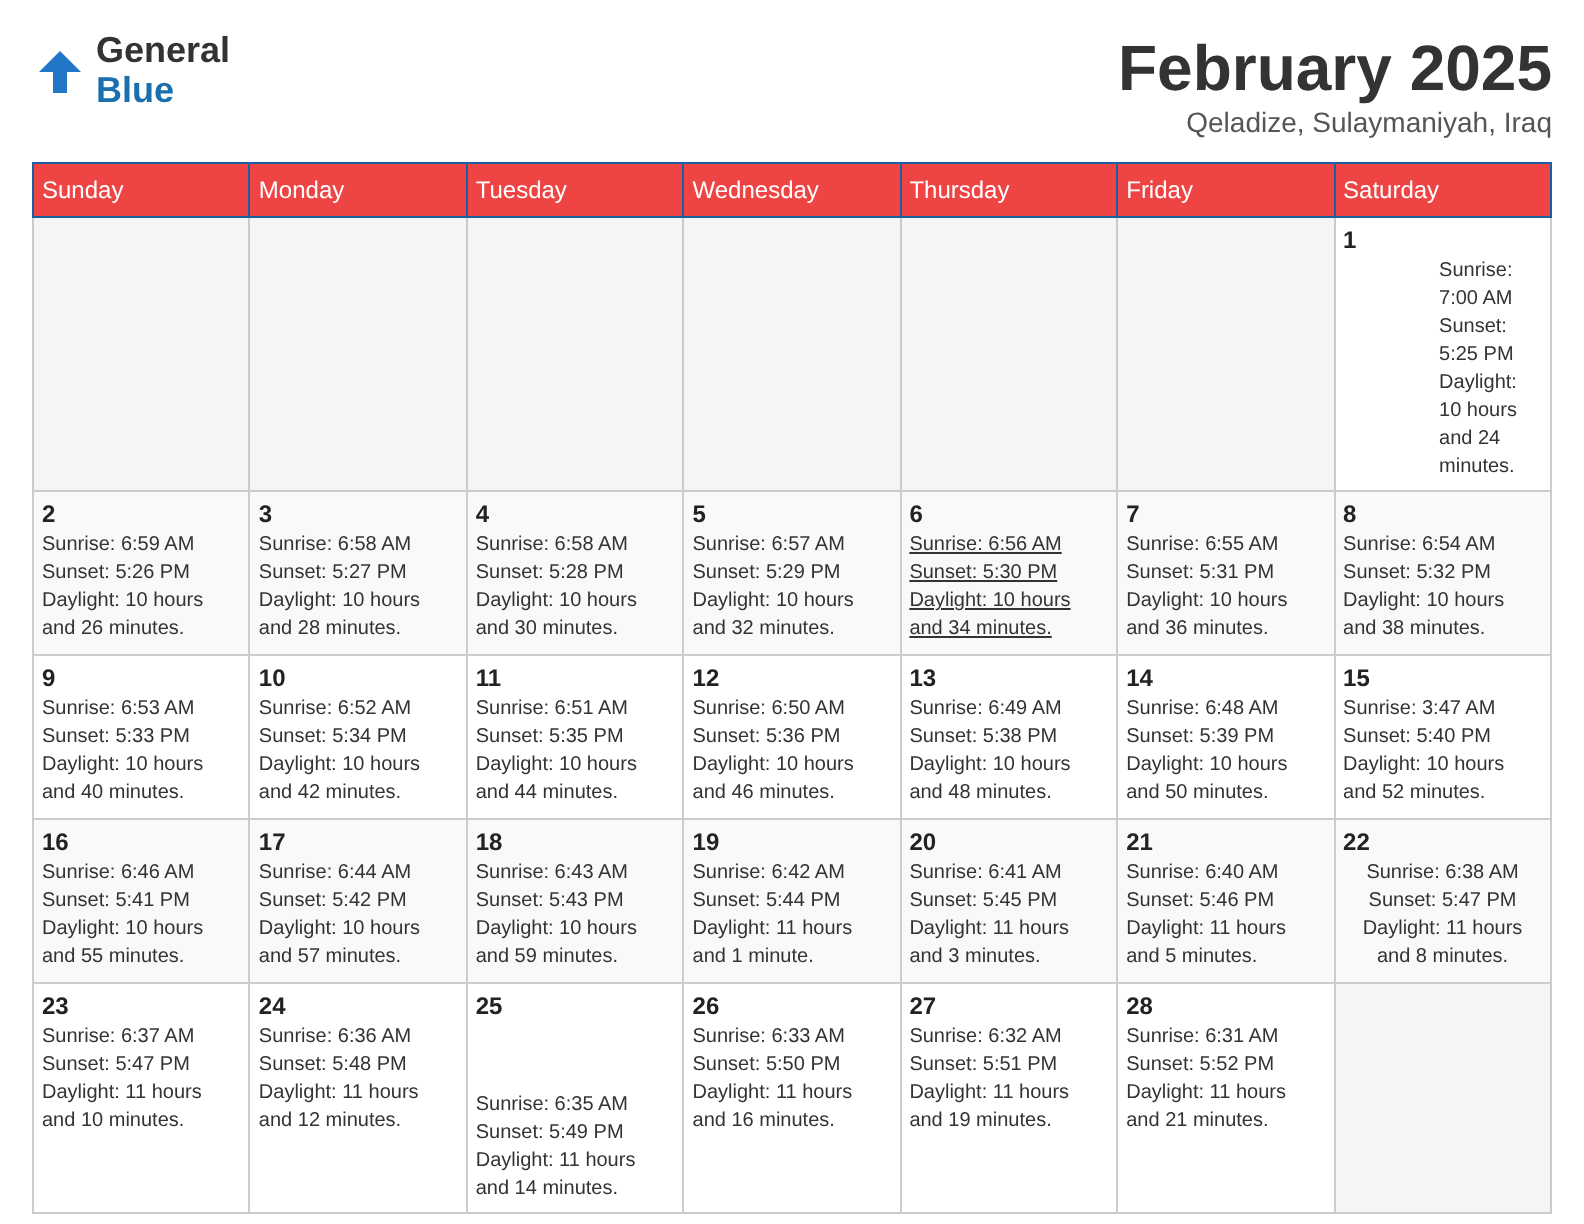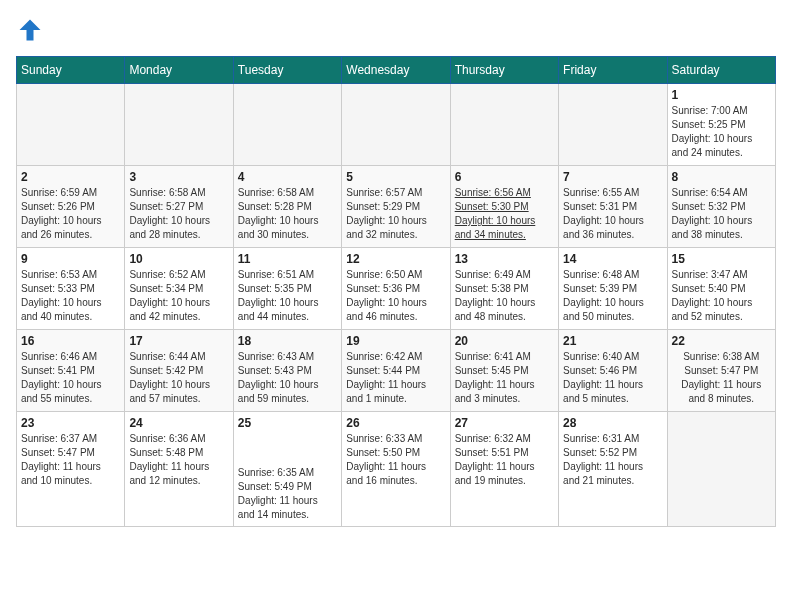--- a/index.html
+++ b/index.html
@@ -43,21 +43,21 @@
     .location {
       font-size: 14px;
       color: #555;
     }
     table {
       width: 100%;
       border-collapse: collapse;
       font-size: 11px;
     }
     thead tr {
-      background-color: #0f766e;
+      background-color: #ef4444;
       color: #fff;
     }
     thead th {
       padding: 6px 4px;
       text-align: left;
       font-size: 12px;
       font-weight: normal;
       border: 1px solid #1a5fa0;
     }
     tbody td {
@@ -87,20 +87,28 @@
     }
   </style>
 </head>
 <body>
 
 <div class="header">
   <div class="logo">
     <svg class="logo-icon" viewBox="0 0 32 32">
       <polygon points="16,4 28,16 20,16 20,28 12,28 12,16 4,16" fill="#2176c7"></polygon>
     </svg>
+    <div class="logo-text">
+      <span class="logo-general">General</span><br>
+      <span class="logo-blue">Blue</span>
+    </div>
+  </div>
+  <div class="title-block">
+    <div class="month-year">February 2025</div>
+    <div class="location">Qeladize, Sulaymaniyah, Iraq</div>
   </div>
 </div>
 
 <table>
   <thead>
     <tr>
     <th>Sunday</th>
         <th>Monday</th>
         <th>Tuesday</th>
         <th>Wednesday</th>
@@ -112,21 +120,21 @@
   <tbody id="calendar-body">
   <tr>
         <td class="empty-cell"></td>
         <td class="empty-cell"></td>
         <td class="empty-cell"></td>
         <td class="empty-cell"></td>
         <td class="empty-cell"></td>
         <td class="empty-cell"></td>
         <td>
           <div class="day-num">1</div>
-          <div class="day-info" style="white-space: pre-line;">Sunrise: 7:00 AM
+          <div class="day-info" style="white-space: pre-line; margin-left: 48px;">Sunrise: 7:00 AM
 Sunset: 5:25 PM
 Daylight: 10 hours
 and 24 minutes.</div>
         </td>
       </tr>
       <tr>
         <td>
           <div class="day-num">2</div>
           <div class="day-info" style="white-space: pre-line;">Sunrise: 6:59 AM
 Sunset: 5:26 PM

